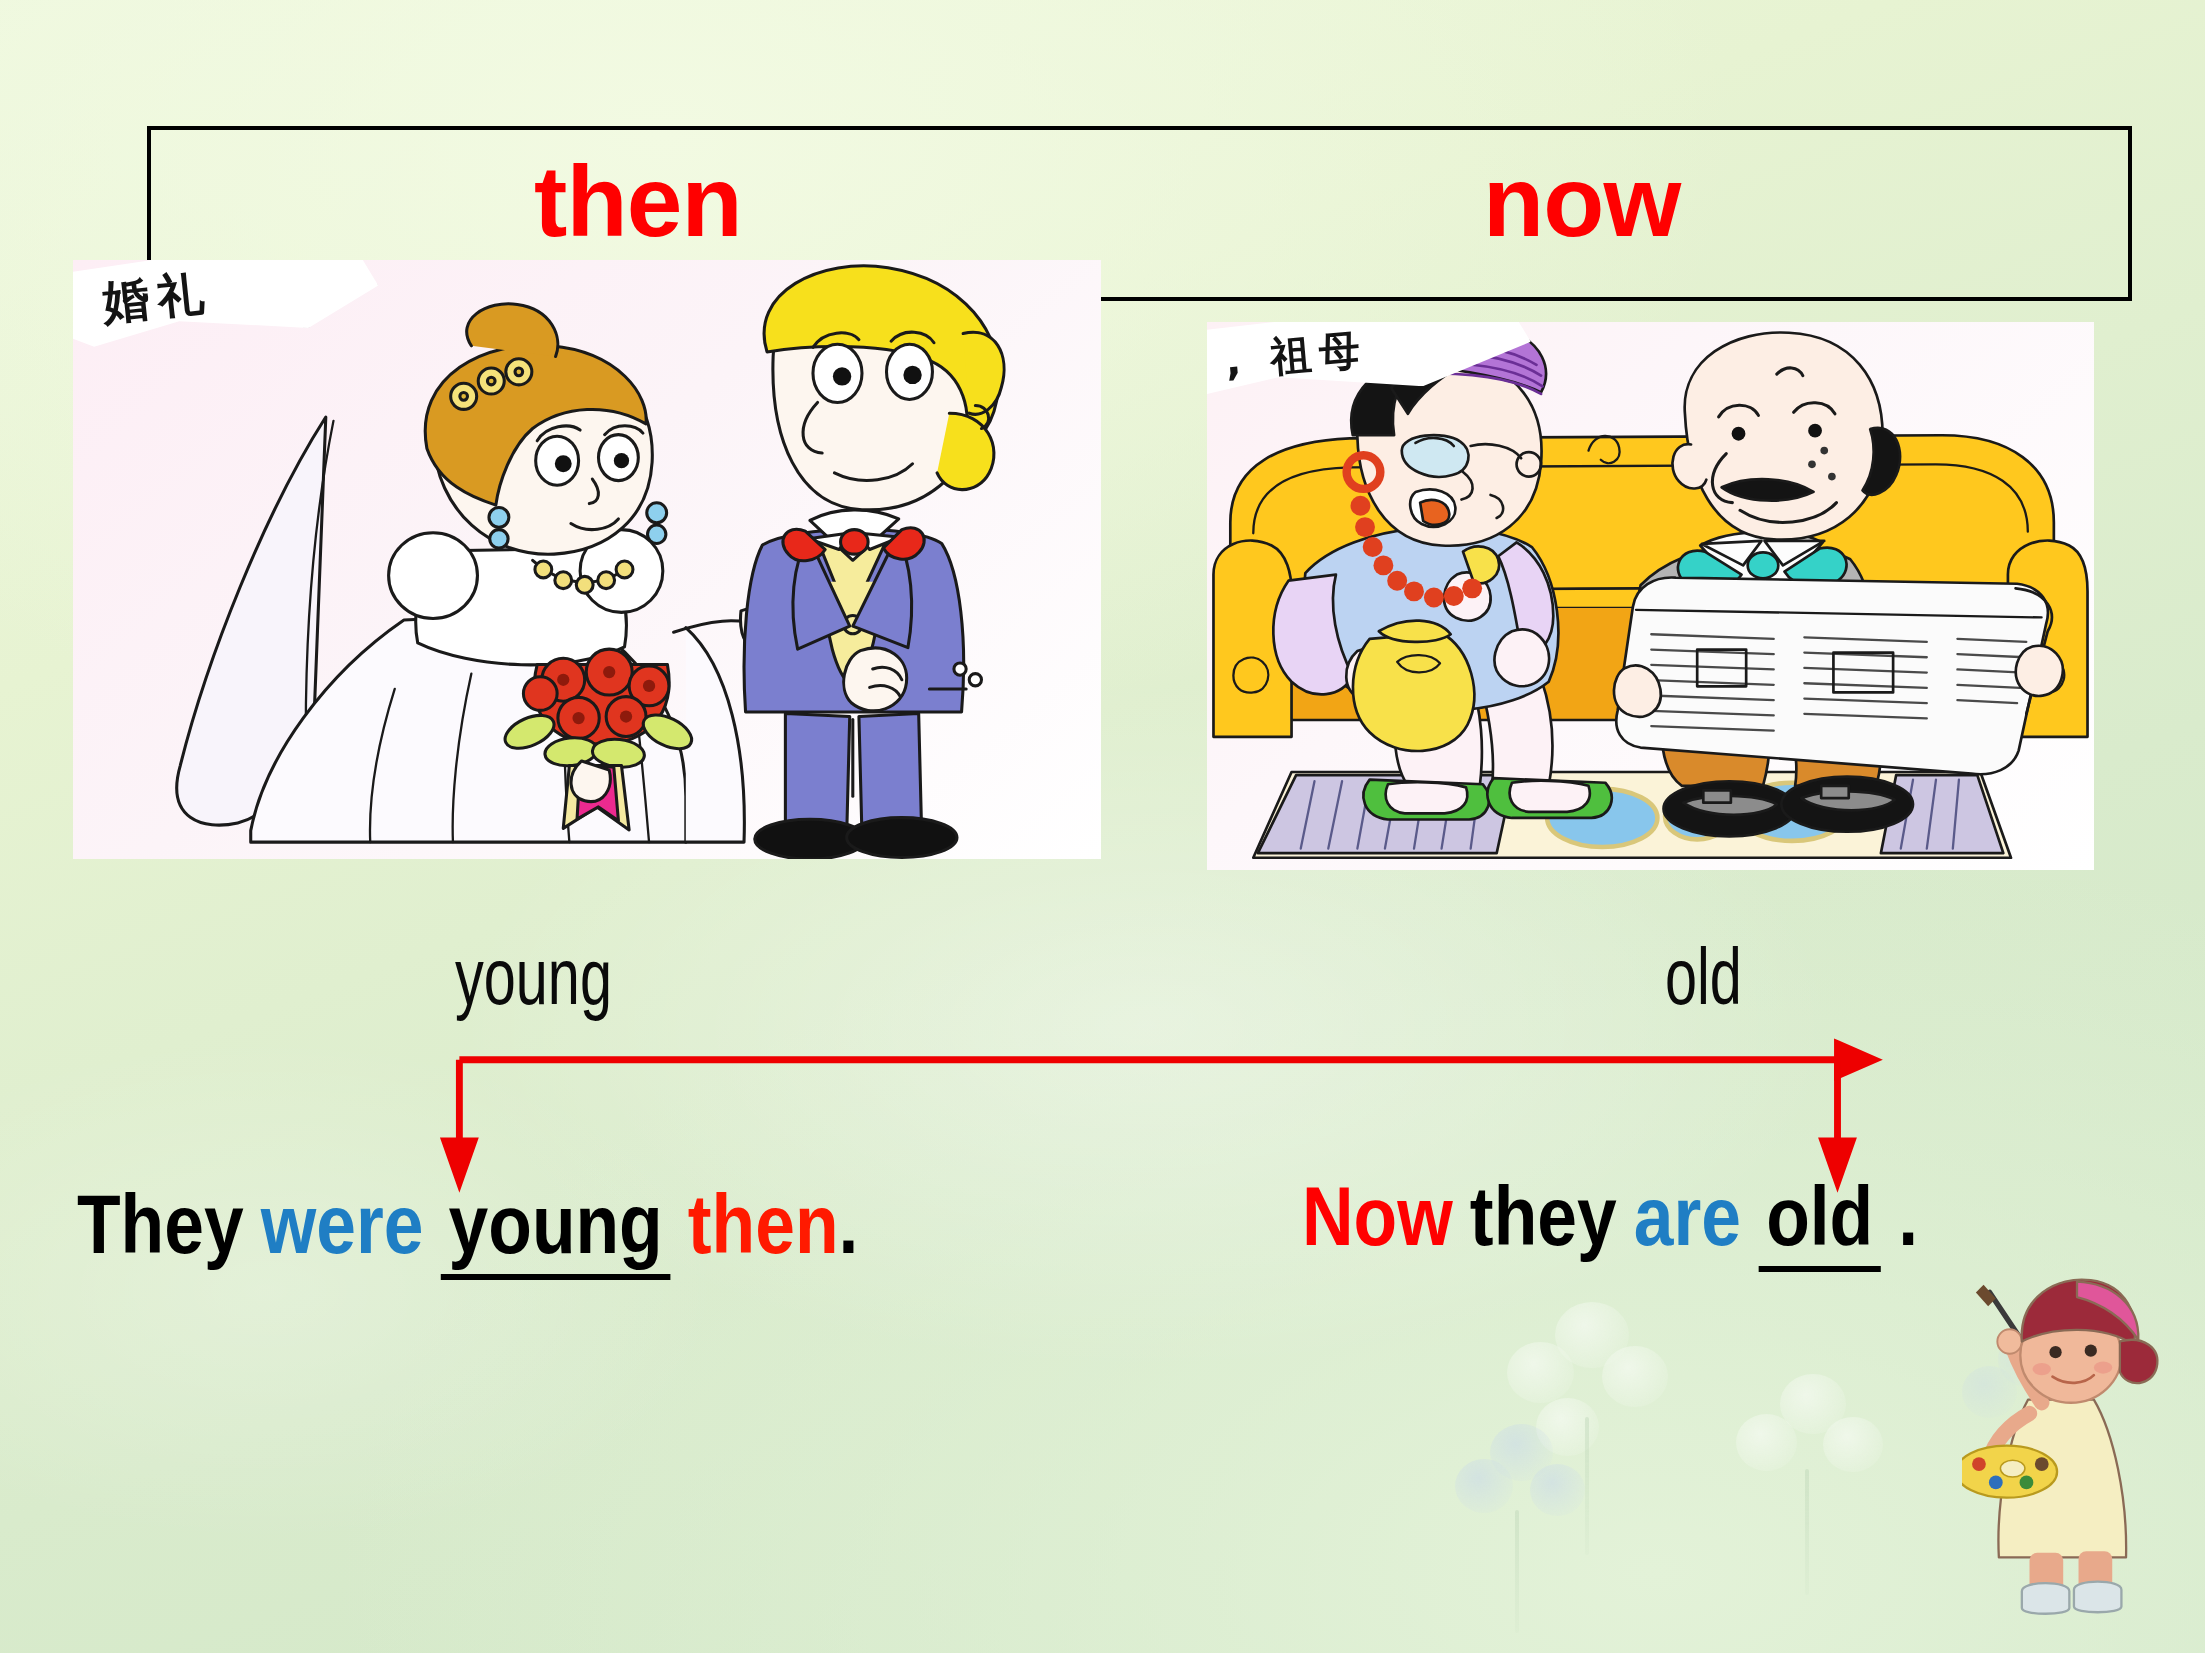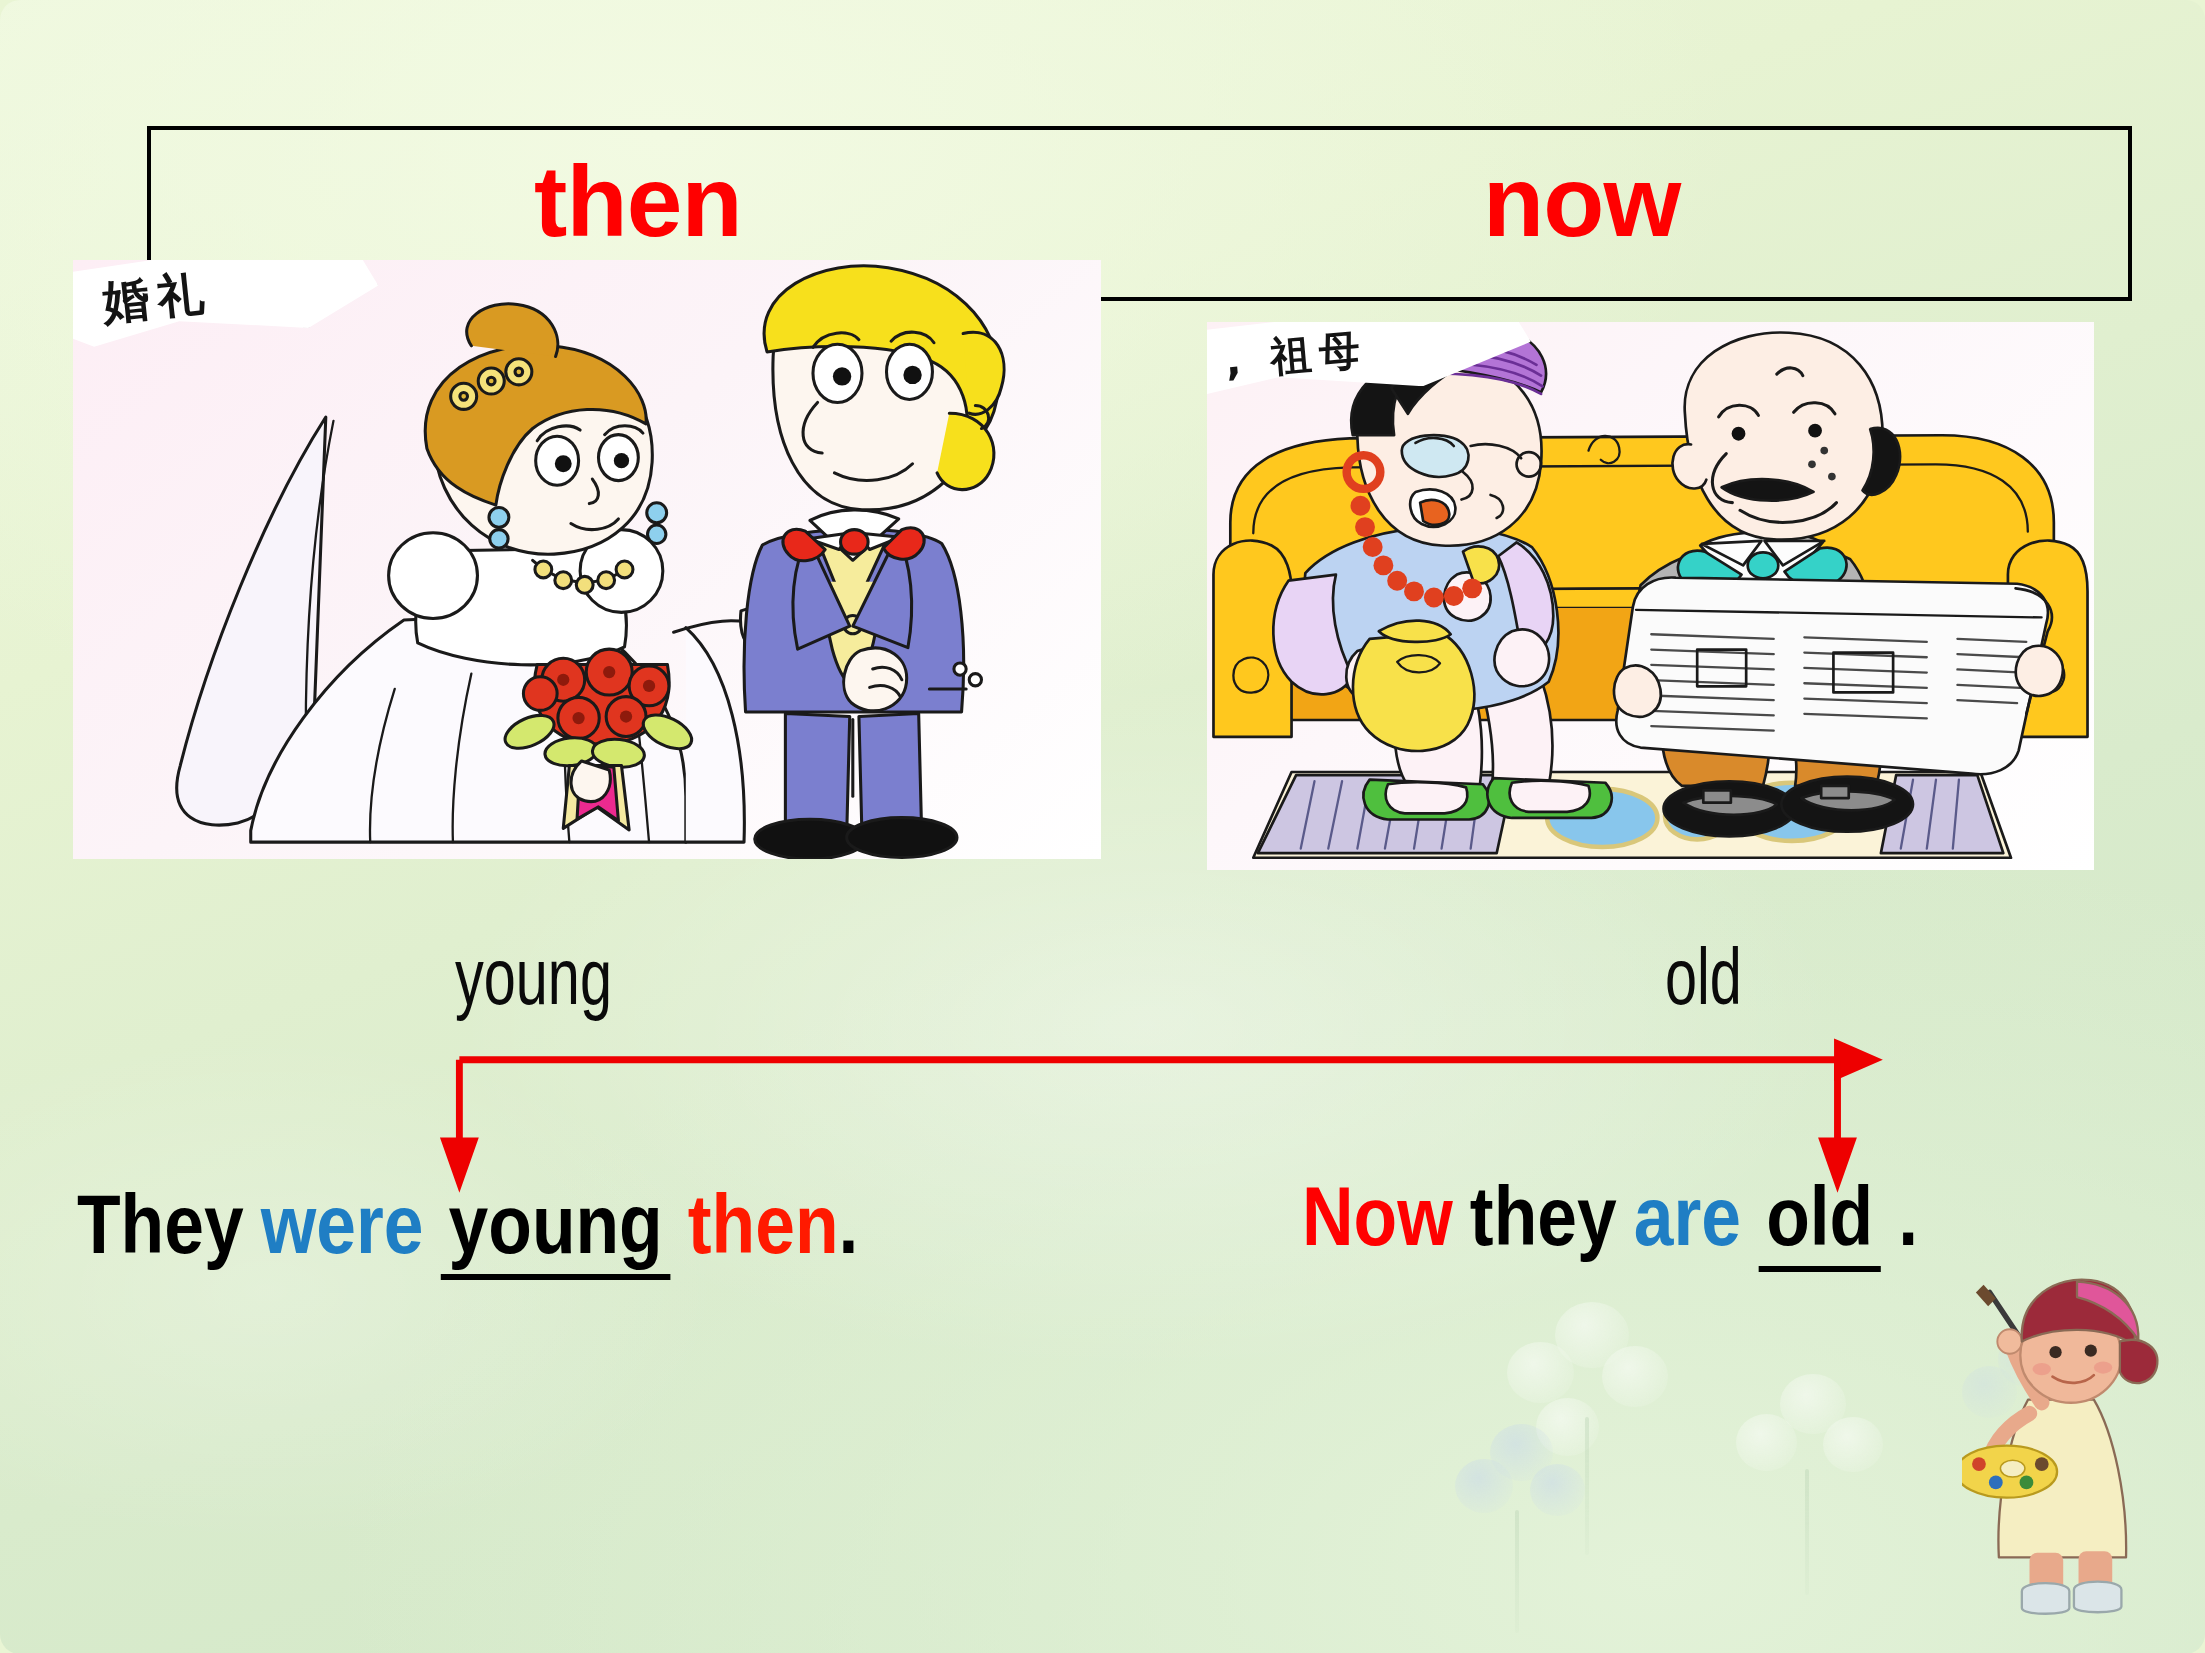--- a/index.html
+++ b/index.html
@@ -15,21 +15,20 @@
 
   
   #slide {
     position: absolute; inset: 0;
     width: 2205px; height: 1654px;
     overflow: hidden;
     background:
       radial-gradient(ellipse 70% 55% at 30% 8%,  #f2fae2 0%, rgba(242,250,226,0) 70%),
       radial-gradient(ellipse 80% 60% at 75% 95%, #e3f2d8 0%, rgba(227,242,216,0) 75%),
       linear-gradient(160deg, #eef8de 0%, #e7f3d2 28%, #d9ebcc 62%, #cfe6c6 100%);
-    border-radius: 20px;
   }
   .bg-wash {
     position: absolute; inset: 0;
     background:
       radial-gradient(ellipse 45% 30% at 52% 62%, rgba(255,255,255,0.35) 0%, rgba(255,255,255,0) 70%),
       radial-gradient(ellipse 30% 22% at 12% 78%, rgba(255,255,255,0.22) 0%, rgba(255,255,255,0) 70%);
     pointer-events: none;
   }
   
   .wm { position:absolute; pointer-events:none; opacity:.55; }

